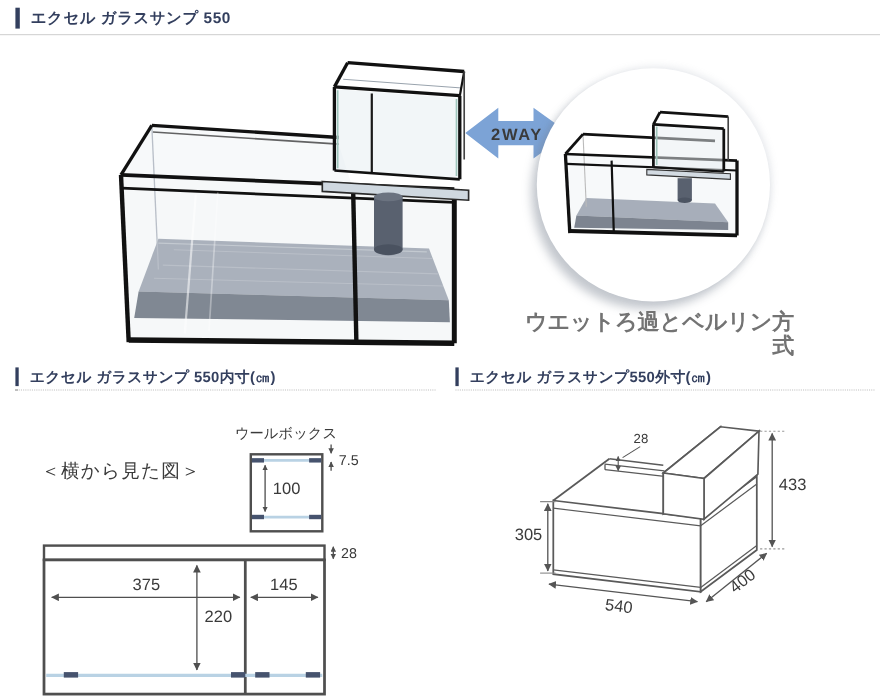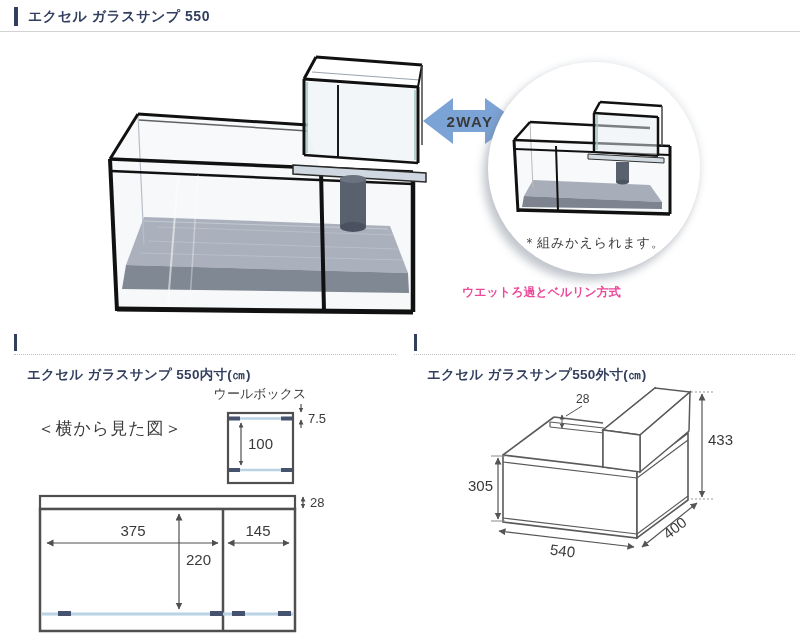--- a/index.html
+++ b/index.html
@@ -8,31 +8,31 @@
   
   .hdr{position:absolute;left:0;top:0;width:800px;height:31px;border-bottom:1px solid #d2d2d2;}
   .vbar{position:absolute;background:#333f5e;}
   .hdr .vbar{left:14px;top:7px;width:4px;height:19px;}
   .hdr-title{position:absolute;left:28px;top:8px;font-size:14px;font-weight:bold;color:#333f5e;letter-spacing:.5px;}
   
   .sec{position:absolute;top:333px;height:21px;border-bottom:1px dotted #bfbfbf;}
   .sec.left{left:14px;width:382px;}
   .sec.right{left:414px;width:381px;text-decoration:underline;}
   .sec .vbar{left:0;top:1px;width:3px;height:17px;}
-  .sec-title{position:absolute;left:13px;top:1px;font-size:13.5px;font-weight:bold;color:#333f5e;letter-spacing:.3px;margin-top:32px;}
+  .sec-title{position:absolute;left:13px;top:1px;font-size:13.5px;font-weight:bold;color:#333f5e;letter-spacing:.3px;}
   
   .photo{position:absolute;left:88px;top:45px;}
   .arrow2way{position:absolute;left:421px;top:95px;}
   .inset{position:absolute;left:488px;top:62px;width:212px;height:212px;border-radius:50%;background:#fff;
          box-shadow:-5px 7px 9px rgba(110,120,135,.40), 2px -2px 7px rgba(140,150,165,.18);}
   .inset svg{position:absolute;left:12px;top:26px;}
   .inset-cap{position:absolute;left:0;right:0;top:172px;text-align:center;font-size:13px;color:#3a3a3a;letter-spacing:1px;}
-  .tagline{position:absolute;left:462px;top:281px;width:260px;text-align:left;
-           font-family:"DejaVu Serif","Liberation Serif",serif;font-size:12px;font-weight:600;
-           color:#ec4899;line-height:22px;}
+  .tagline{position:absolute;left:462px;top:281px;width:260px;text-align:right;
+           font-family:"DejaVu Serif","Liberation Serif",serif;font-size:20px;font-weight:600;
+           color:#737373;line-height:22px;}
   
   .diagL{position:absolute;left:20px;top:370px;}
   .diagR{position:absolute;left:430px;top:375px;}
   svg text{font-family:"Liberation Sans",sans-serif;fill:#3a3a3a;}
 </style>
 </head>
 <body>
 
 <div class="page">
 
@@ -120,21 +120,20 @@
         <path d="M94,25 L94,64" stroke="#111" stroke-width="2.5"></path>
         <path d="M158,29 L158,68" stroke="#111" stroke-width="2.5"></path>
         <path d="M162,18 L162,58" stroke="#444" stroke-width="1.5"></path>
         <path d="M94,64 L158,68" stroke="#111" stroke-width="2"></path>
         <path d="M97,27 L97,62" stroke="#9fc6bc" stroke-width="1.5"></path>
         <polygon points="88,66 164,70 164,75 88,71" fill="#d3dbe2" stroke="#333" stroke-width="1"></polygon>
         <rect x="116" y="74" width="13" height="20" fill="#59616f"></rect>
         <ellipse cx="122.5" cy="94" rx="6.5" ry="2.5" fill="#4c5462"></ellipse>
       </g>
     </svg>
-    <div class="inset-cap">＊組みかえられます。</div>
   </div>
 
   <div class="tagline">
     <div>ウエットろ過とベルリン方式</div>
   </div>
 
   <div class="sec left">
     <div class="vbar"></div>
     <div class="sec-title">エクセル ガラスサンプ 550内寸(㎝)</div>
   </div>

